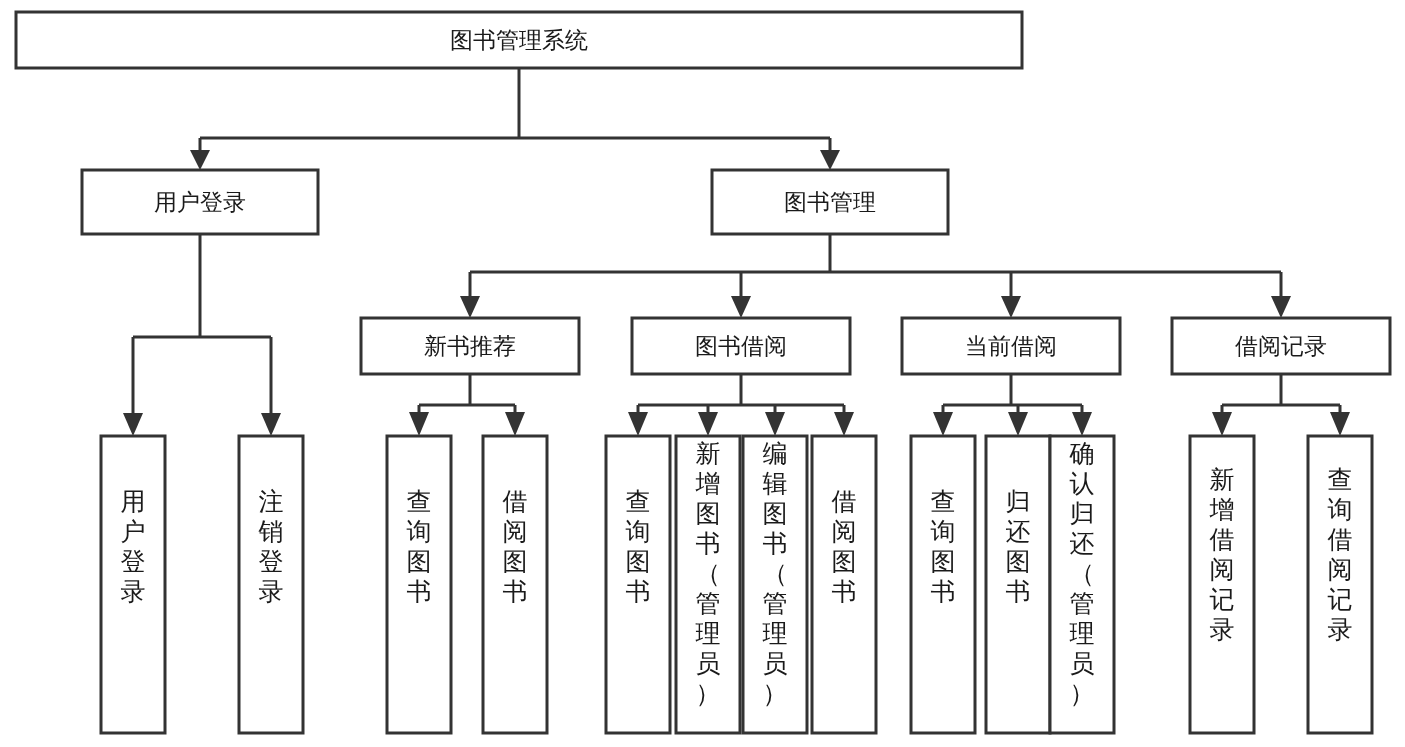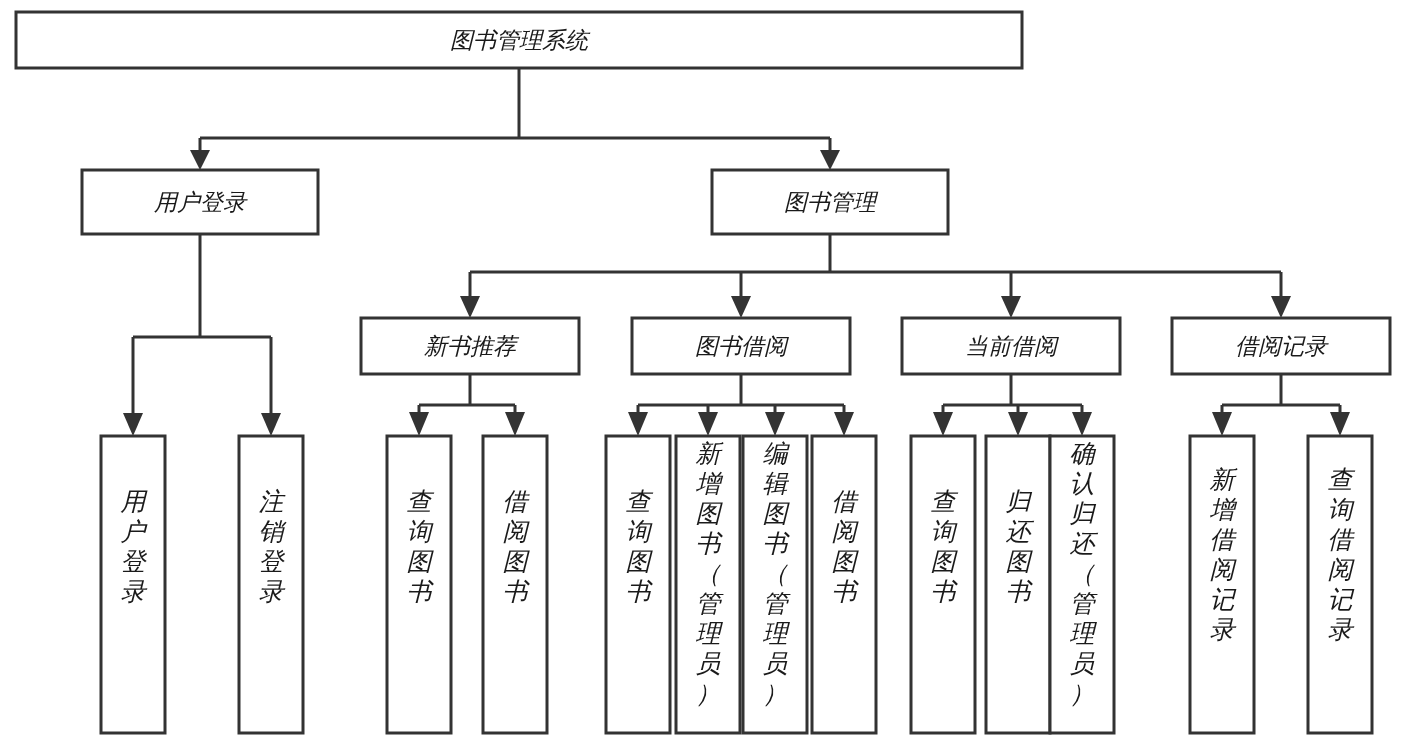--- a/index.html
+++ b/index.html
@@ -10,21 +10,20 @@
   body {
     width: 1405px;
     height: 747px;
     font-family: "DejaVu Sans", "Liberation Sans", sans-serif;
     overflow: hidden;
   }
   #diagram-root {
     position: relative;
     width: 1405px;
     height: 525px;
-    font-style: italic;
   }
   svg.diagram {
     position: absolute;
     top: 0;
     left: 0;
     width: 1405px;
     height: 747px;
   }
   .node-box {
     fill: #ffffff;

